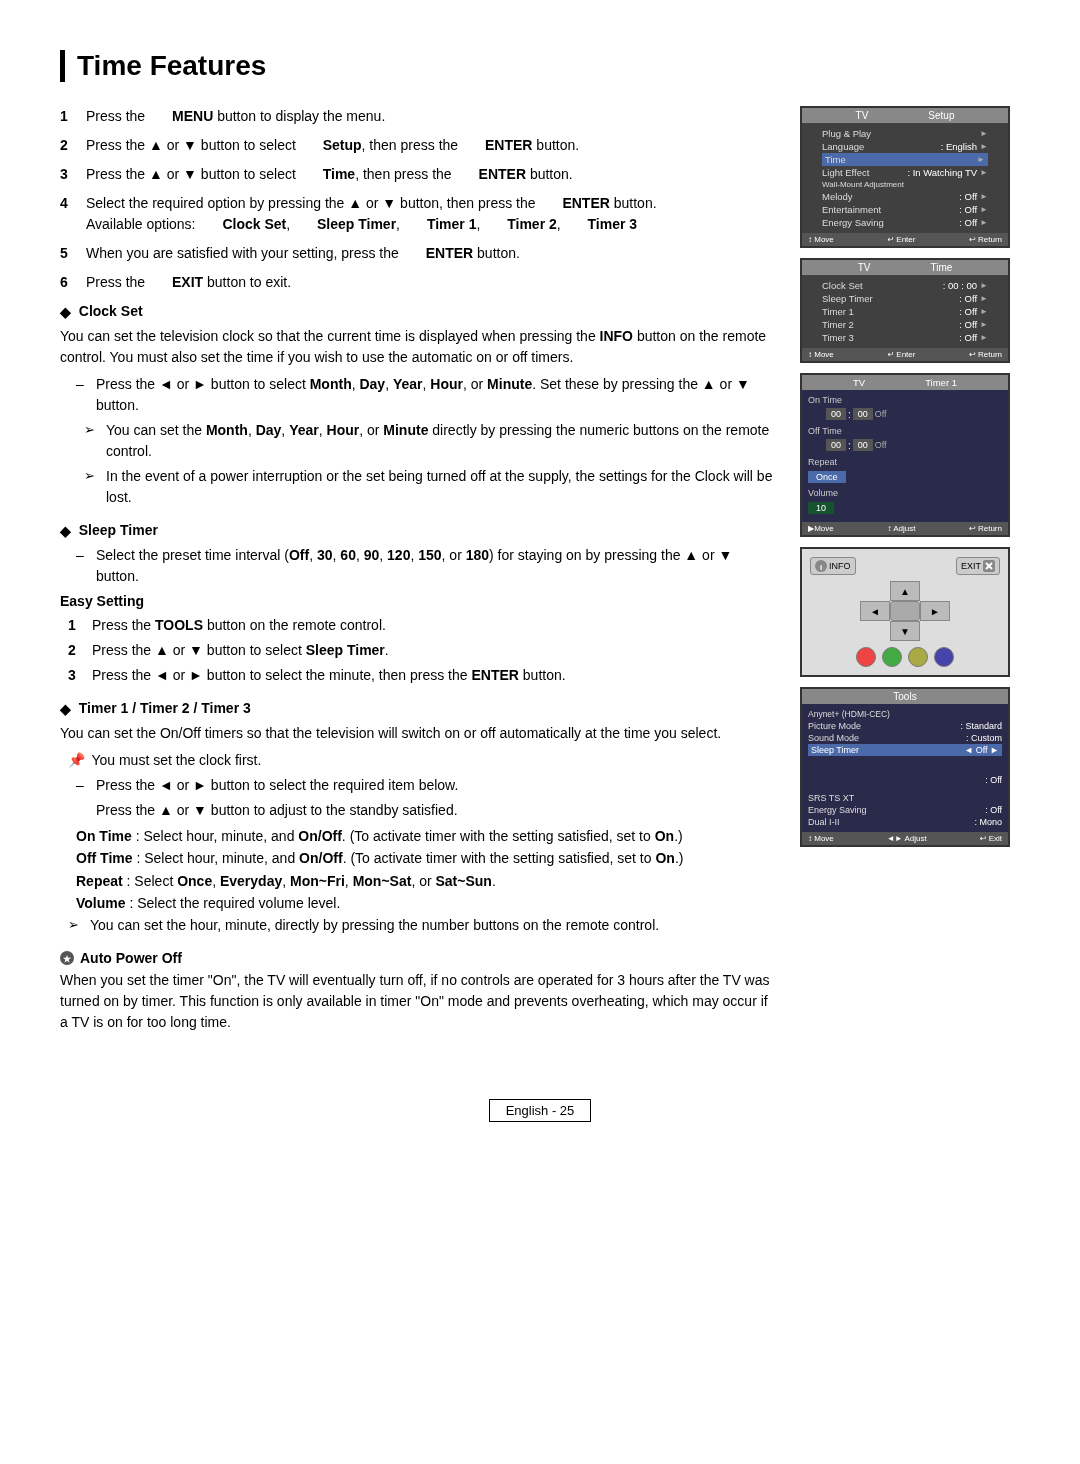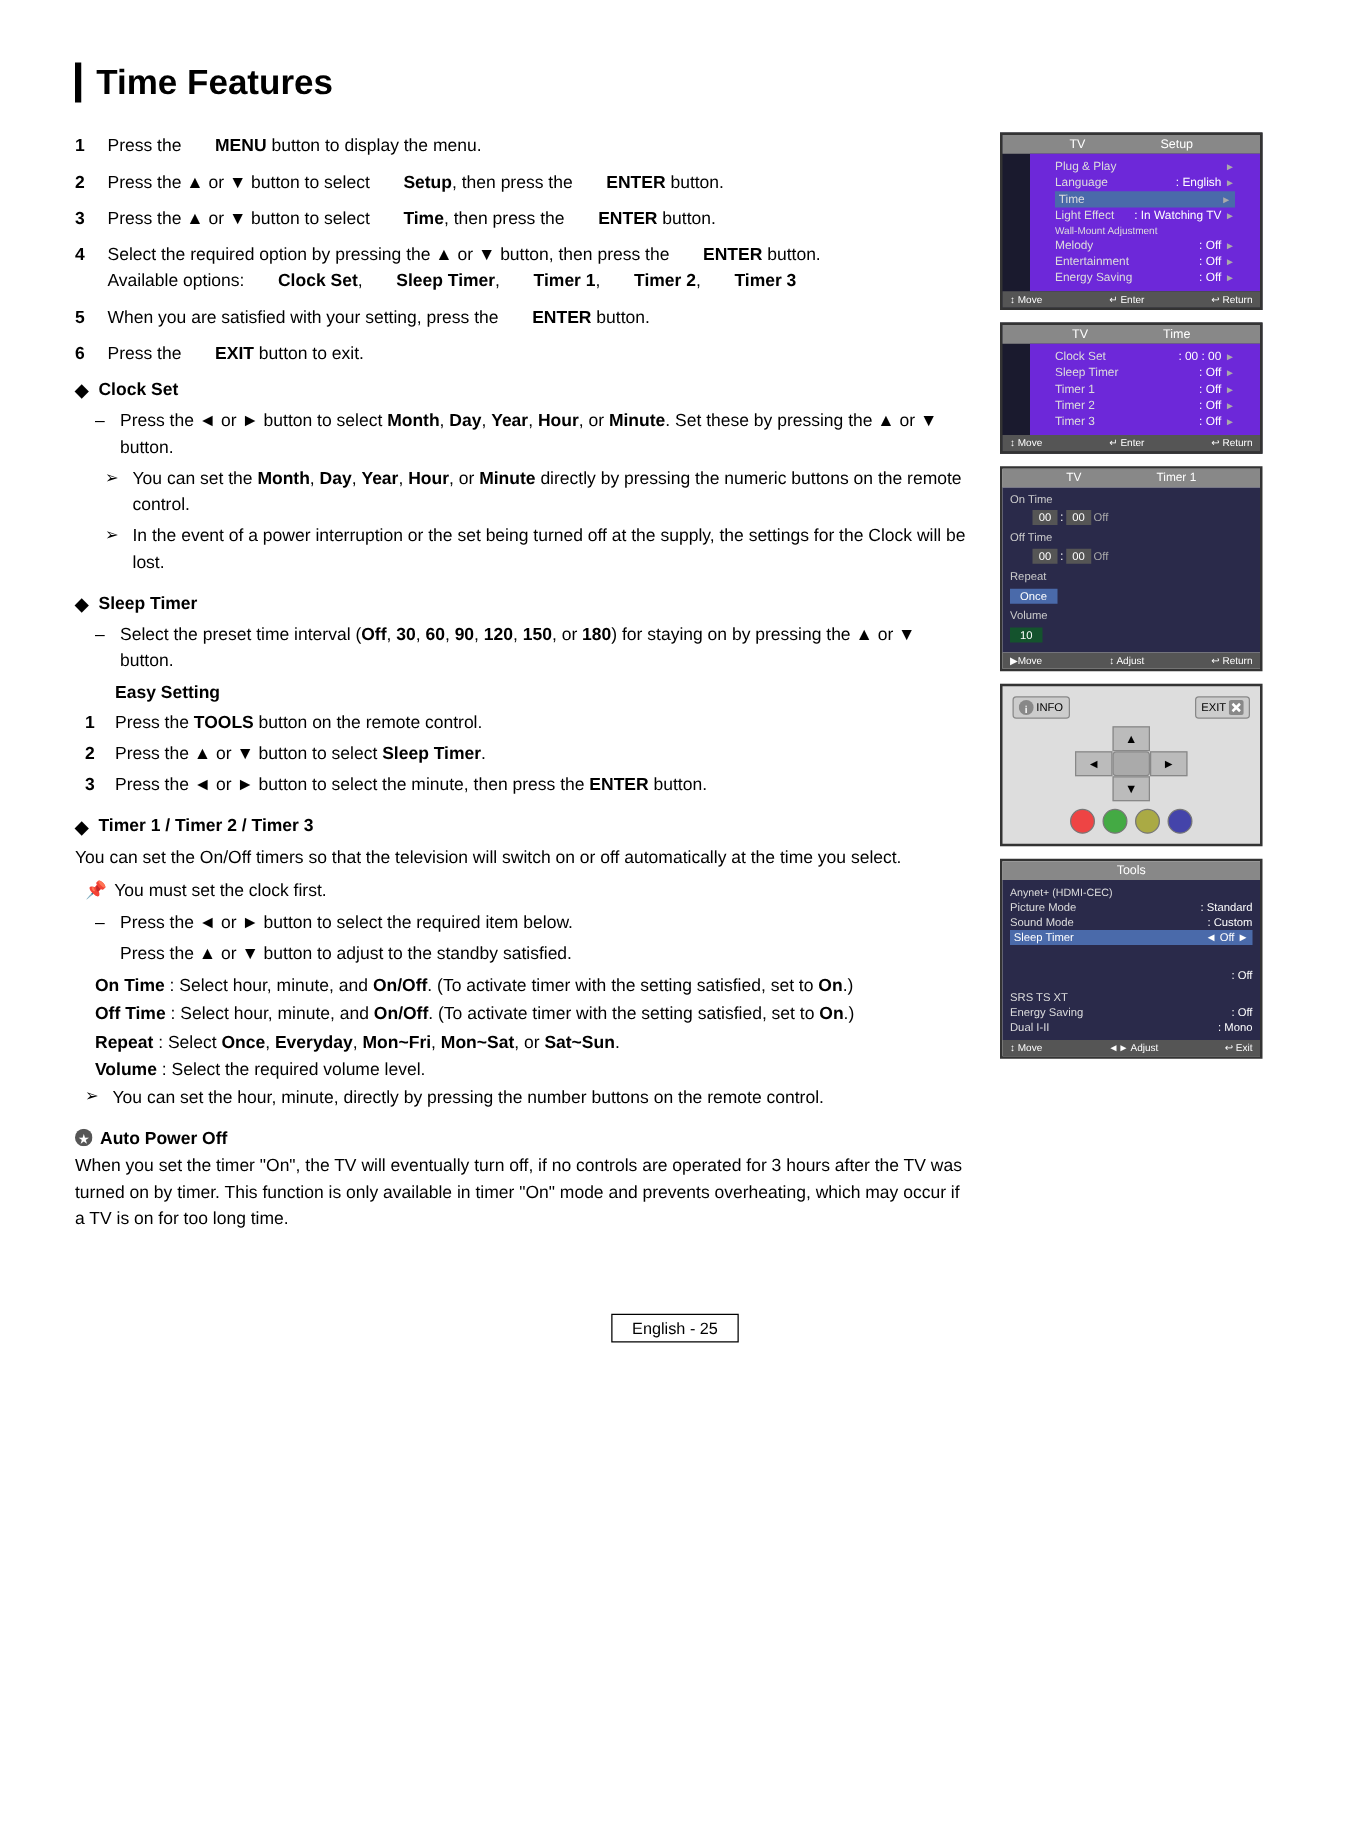--- a/index.html
+++ b/index.html
@@ -113,21 +113,20 @@
 
     .arrow-sym {
       min-width: 16px;
       font-size: 13px;
     }
 
     .easy-setting-header {
       font-weight: bold;
       margin-bottom: 6px;
       margin-top: 6px;
-      margin-left: 32px;
     }
 
     .easy-steps {
       list-style: none;
       margin-left: 8px;
     }
 
     .easy-step {
       display: flex;
       gap: 8px;
@@ -180,22 +179,21 @@
       text-align: center;
       padding: 2px 0;
       font-size: 10px;
       display: flex;
       justify-content: center;
       gap: 60px;
     }
 
     .tv-panel-body {
       padding: 4px 20px;
-      background: #6d28d9;
-      margin-left: 22px;
+      background: #404040;
     }
 
     .tv-row {
       display: flex;
       justify-content: space-between;
       align-items: center;
       padding: 1px 0;
       font-size: 9.5px;
     }
 
@@ -489,20 +487,23 @@
           Press the <b>EXIT</b> button to exit.
         </span>
       </li>
     </ol>
 
     <div class="bullet-section">
       <div class="bullet-header">
         <span class="diamond">◆</span>
         <span>Clock Set</span>
       </div>
+      <p class="body-text">
+        You can set the television clock so that the current time is displayed when pressing the <b>INFO</b> button on the remote control. You must also set the time if you wish to use the automatic on or off timers.
+      </p>
       <ul class="sub-list">
         <li class="sub-item">
           <span class="sub-item-bullet">–</span>
           <span>Press the ◄ or ► button to select <b>Month</b>, <b>Day</b>, <b>Year</b>, <b>Hour</b>, or <b>Minute</b>. Set these by pressing the ▲ or ▼ button.</span>
         </li>
         <li class="arrow-item">
           <span class="arrow-sym">➢</span>
           <span>You can set the <b>Month</b>, <b>Day</b>, <b>Year</b>, <b>Hour</b>, or <b>Minute</b> directly by pressing the numeric buttons on the remote control.</span>
         </li>
         <li class="arrow-item">

